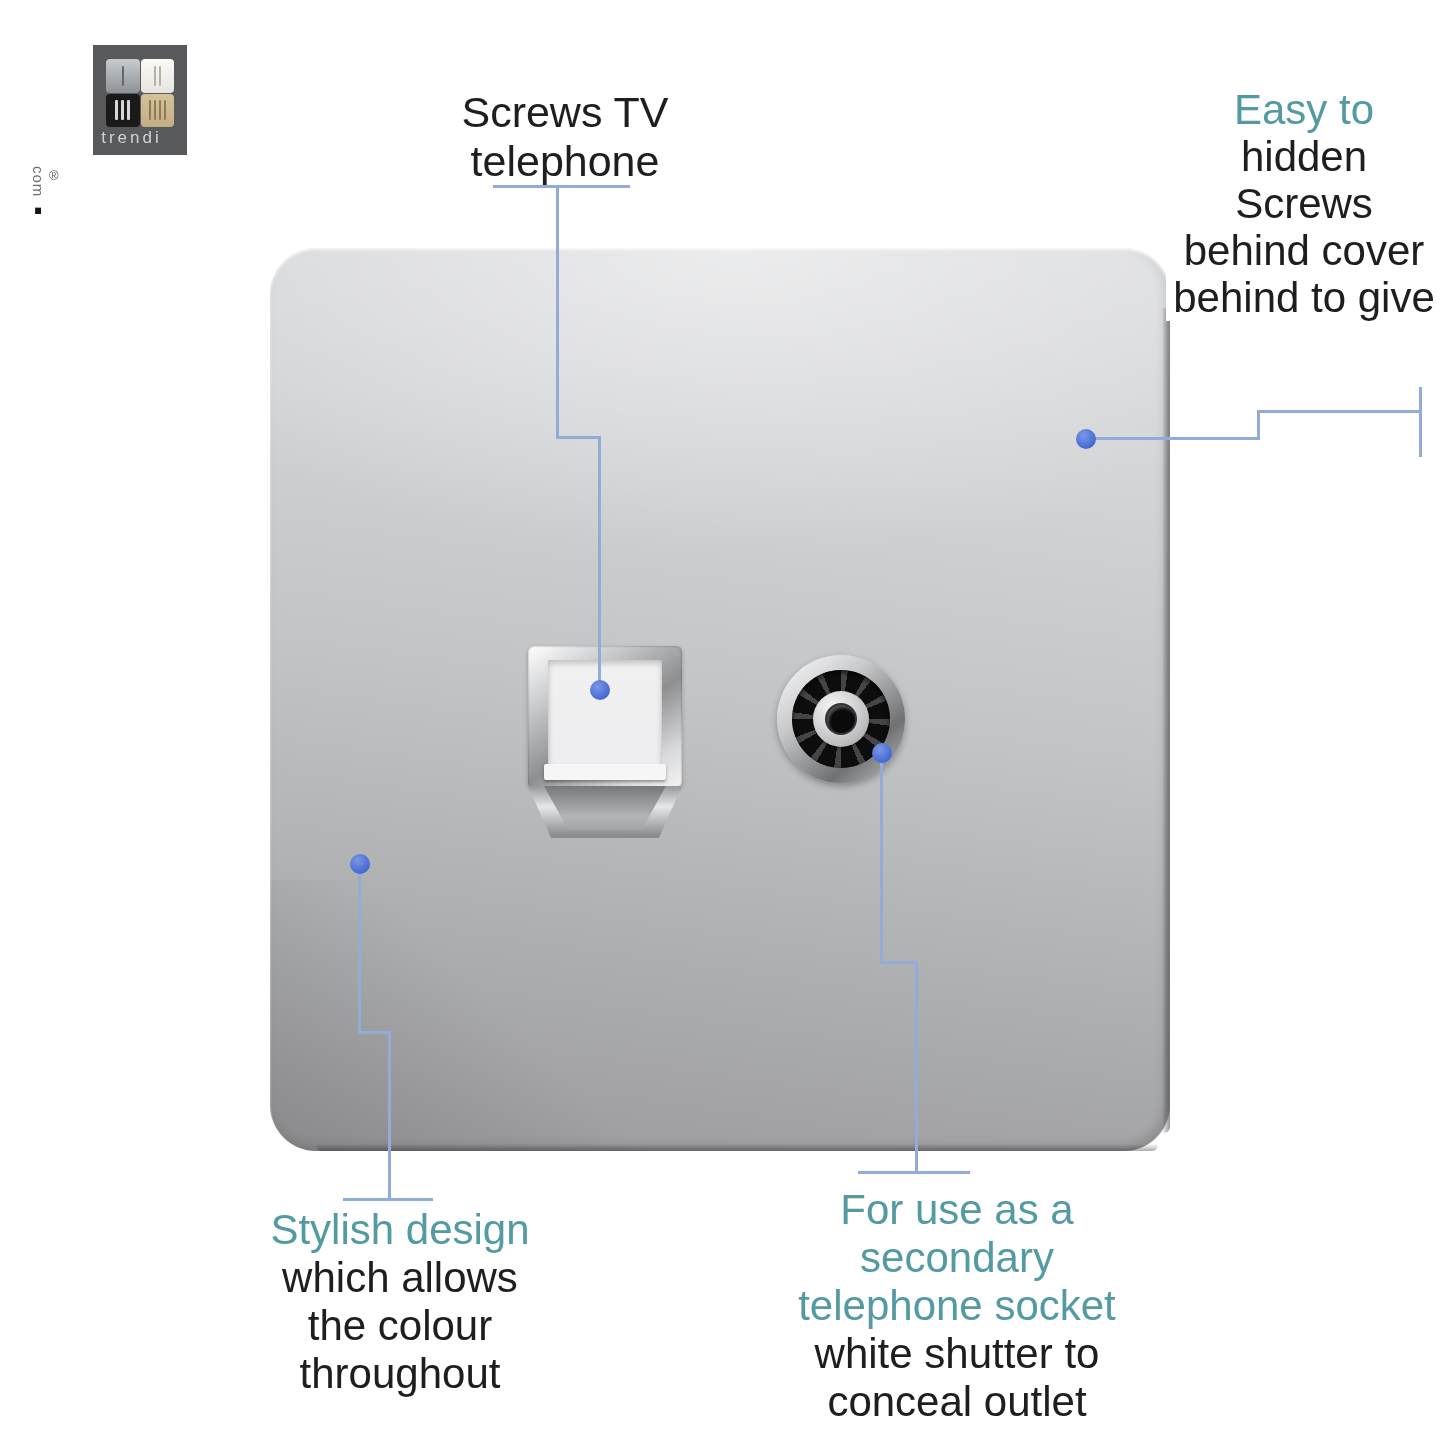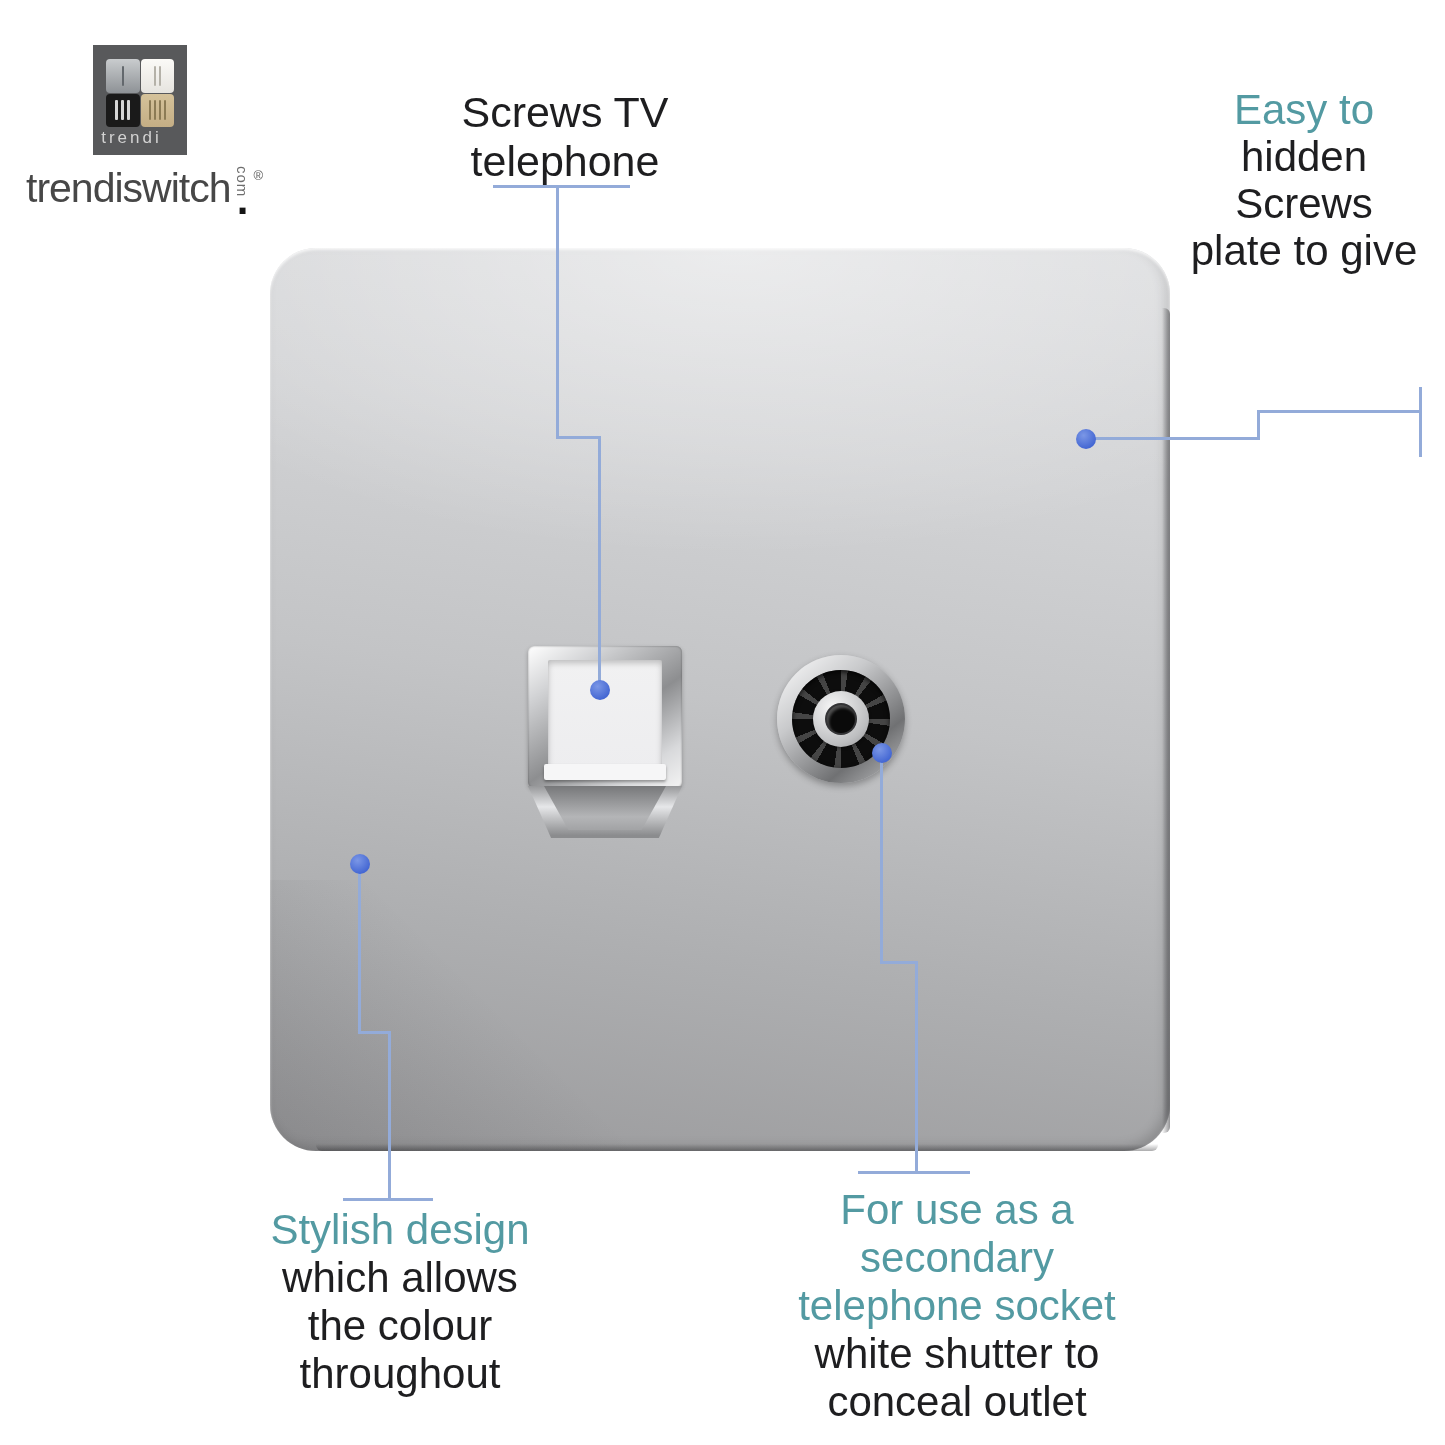--- a/index.html
+++ b/index.html
@@ -108,21 +108,20 @@
       <div class="sq sq-gold">
           <i></i>
           <i></i>
           <i></i>
           <i></i>
         </div>
     </div>
     <div class="logo-word">trendi</div>
   </div>
   <div class="wordmark-row">
-    <span class="wordmark">trendiswitch</span>
     <span class="tld-col">
       <span class="tld">com</span>
       <span class="wm-period">.</span>
     </span>
     <span class="reg">®</span>
   </div>
 
   <div class="plate">
     <div class="plate-edge-right"></div>
     <div class="plate-edge-bottom"></div>
@@ -168,21 +167,22 @@
 
   <div class="callout-text t-top">
     <div>Screws TV</div>
     <div>telephone</div>
   </div>
 
   <div class="callout-text t-right">
     <div class="teal">Easy to</div>
     <div>hidden</div>
     <div>Screws</div>
-    <div>plate to give</div>
+    <div>behind cover</div>
+    <div>behind to give</div>
   </div>
 
   <div class="callout-text t-bmid">
     <div class="teal">For use as a</div>
     <div class="teal">secondary</div>
     <div class="teal">telephone socket</div>
     <div>white shutter to</div>
     <div>conceal outlet</div>
   </div>
 

